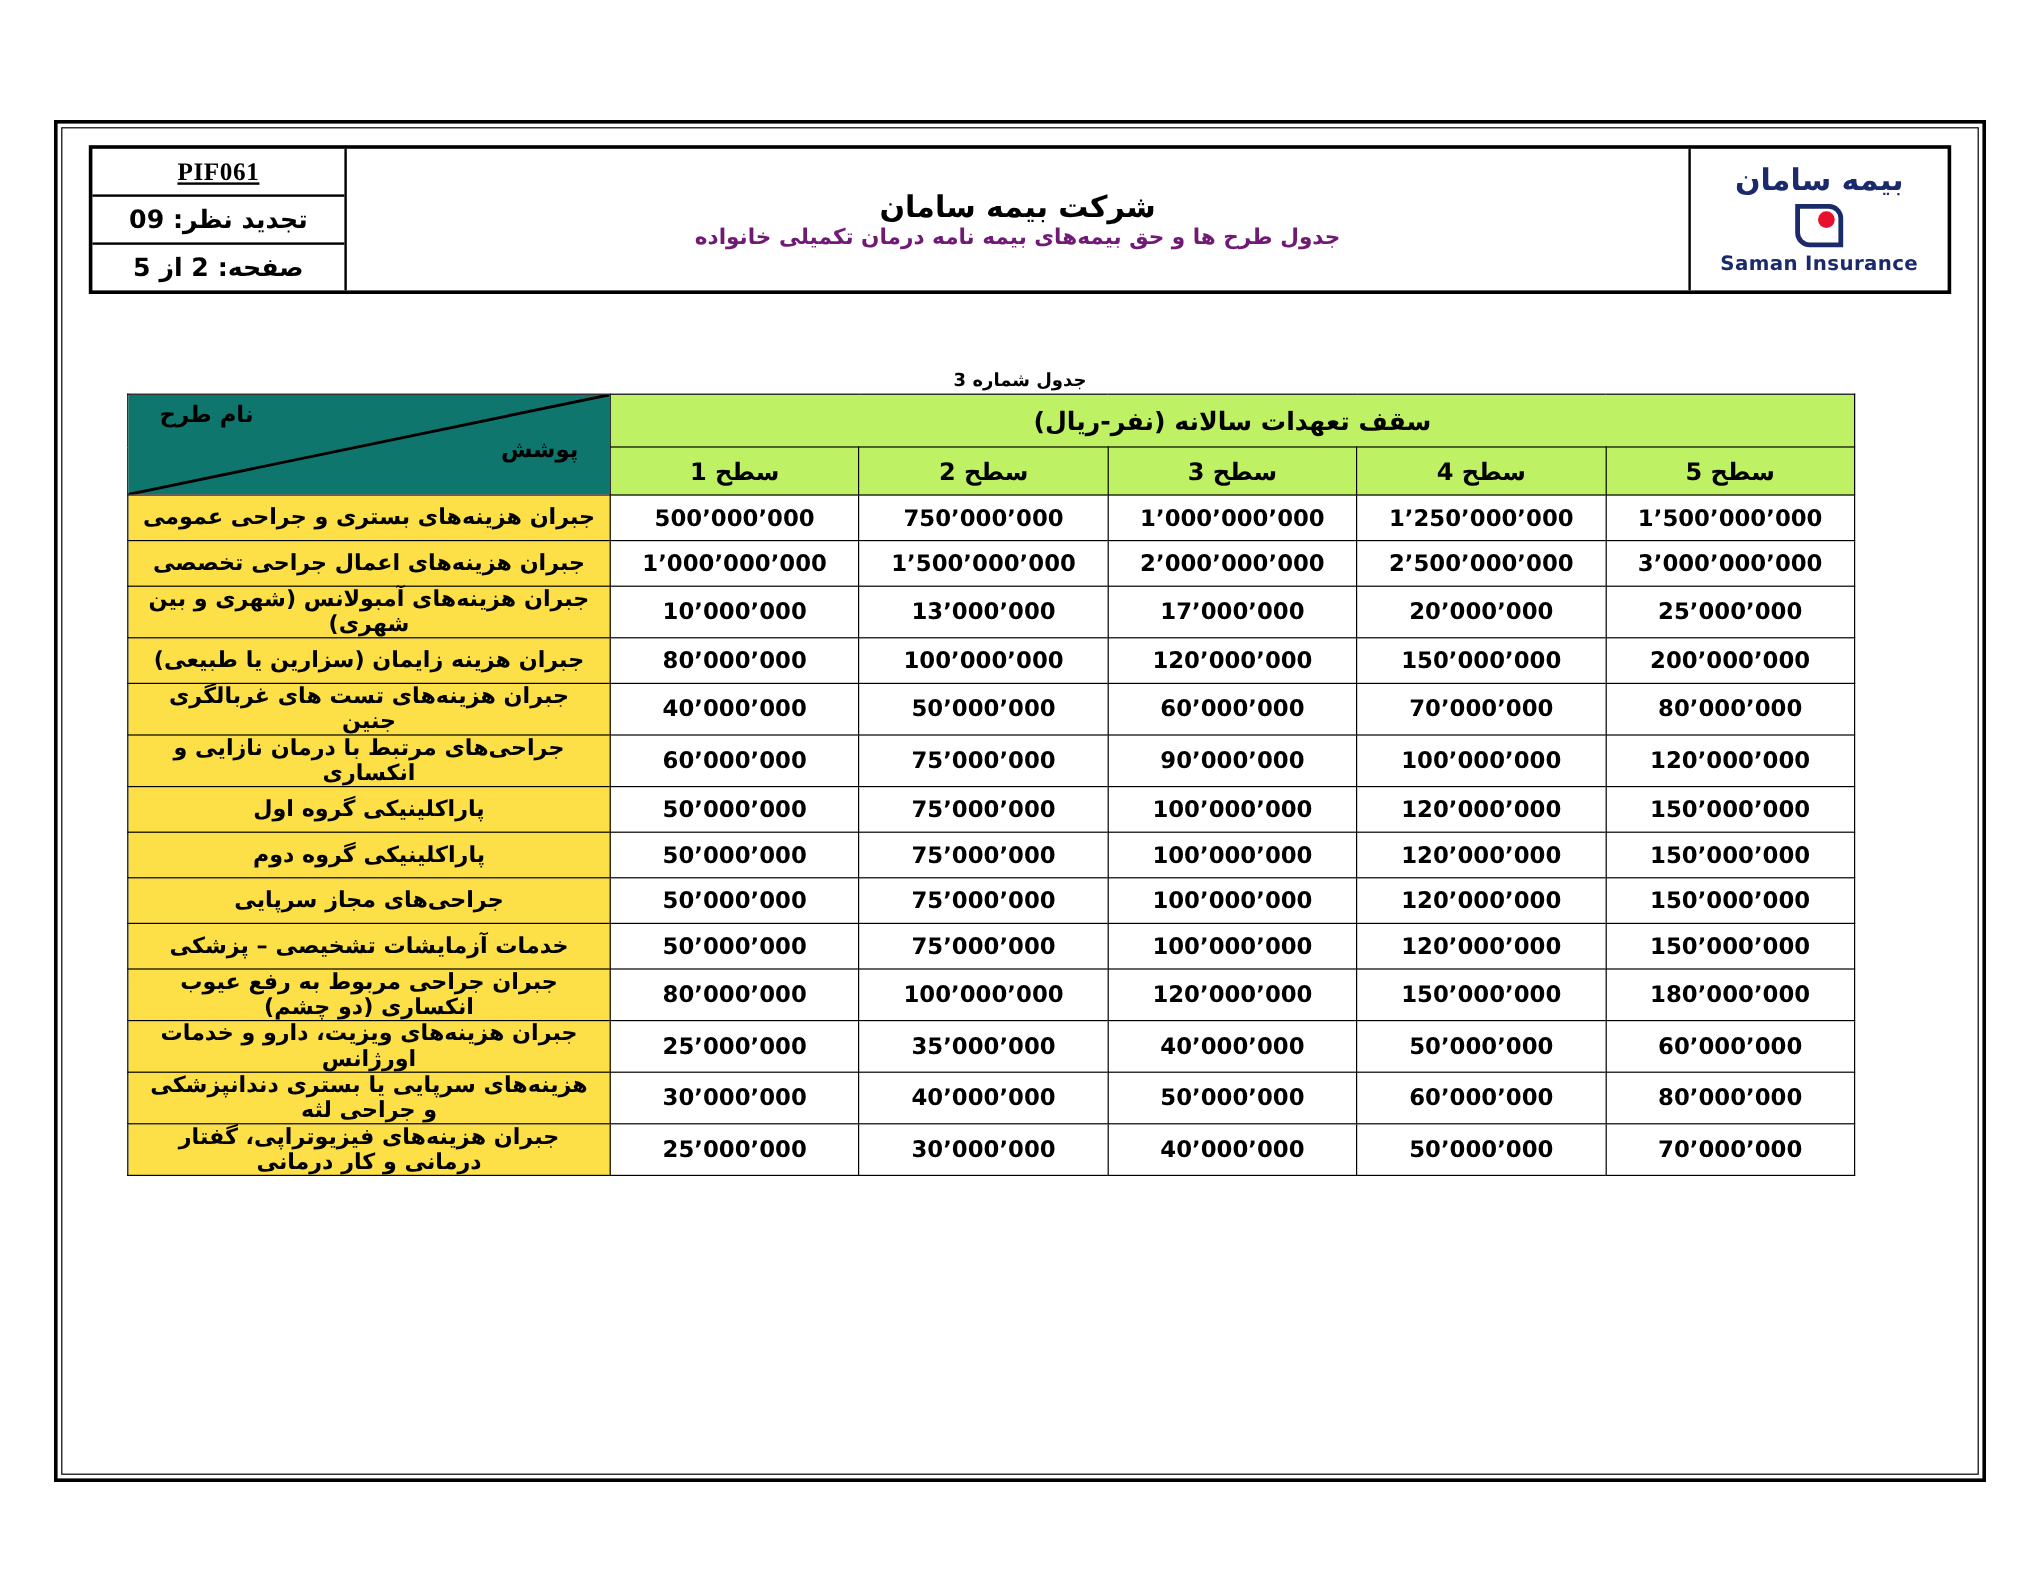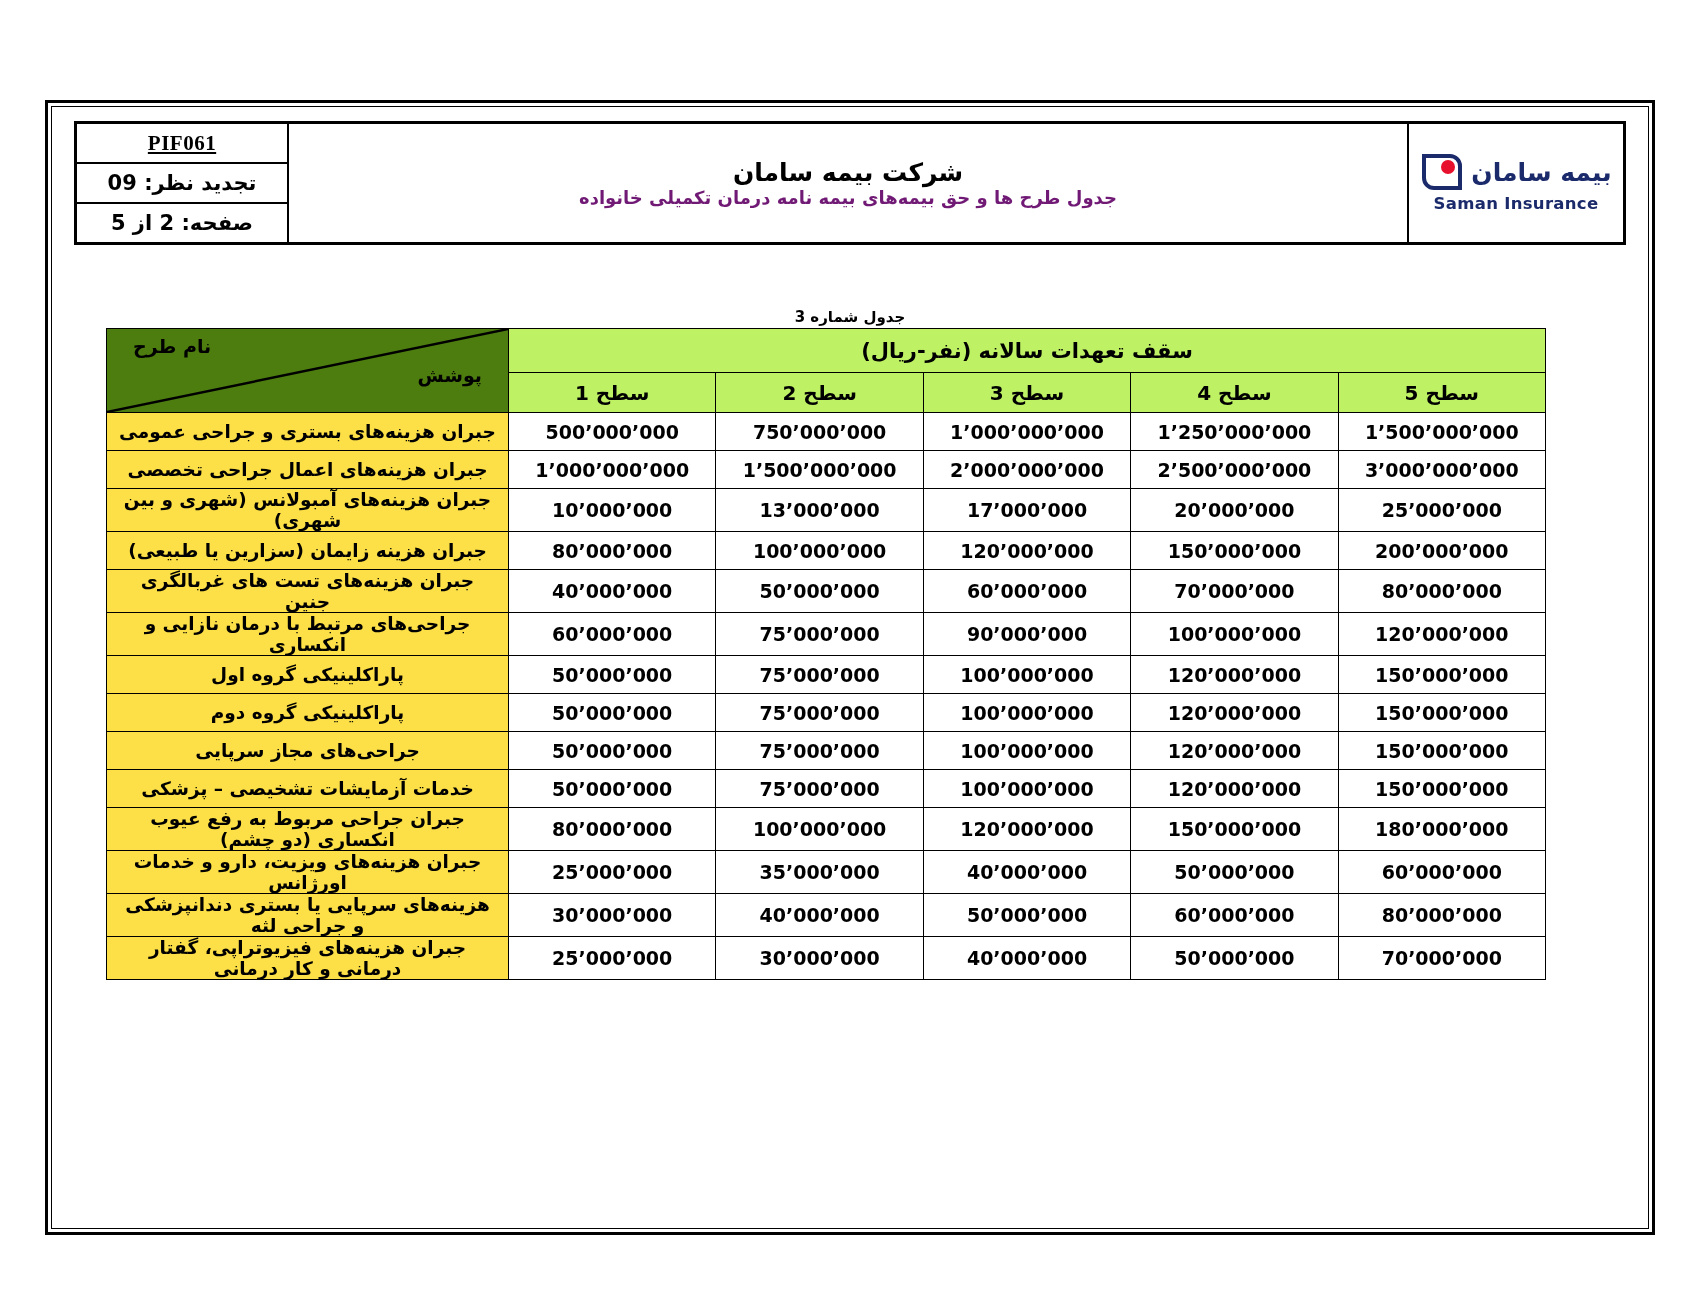--- a/index.html
+++ b/index.html
@@ -66,21 +66,21 @@
     box-sizing:border-box;
   }
   .header-meta div + div{border-top:2px solid #000;}
   .meta-code{font-family:"Liberation Serif","DejaVu Serif",serif;font-size:24px;letter-spacing:.5px;text-decoration:underline;}
 
   .title-company{font-size:25px;font-weight:bold;color:#000;}
   .title-main{font-size:18px;font-weight:bold;color:#701a75;}
 
   
   .logo{display:flex;flex-direction:column;align-items:center;gap:3px;}
-  .logo-top{display:flex;flex-direction:row;align-items:center;gap:7px;}
+  .logo-top{display:flex;flex-direction:column;align-items:center;gap:7px;}
   .logo-fa{font-size:25px;font-weight:bold;color:#1b2a6b;line-height:1;}
   .logo-en{font-size:16.5px;font-weight:bold;color:#1b2a6b;letter-spacing:.3px;
            font-family:"DejaVu Sans","Liberation Sans",sans-serif;direction:ltr;}
 
   
   .caption{
     position:absolute;
     top:205px;left:0;width:100%;
     text-align:center;
     font-size:15px;font-weight:bold;color:#000;
@@ -101,21 +101,21 @@
     color:#000;
     box-sizing:border-box;
   }
   thead th{background:#bef264;font-weight:bold;}
   .th-group{font-size:21px;height:44px;}
   .th-level{font-size:20px;height:40px;margin-top:32px;}
 
   
   .corner{
     position:relative;
-    background:#4d7c0f;
+    background:#0f766e;
     width:402px;
     padding:1px;
   }
   .corner .diag{
     position:absolute;inset:0;
     width:100%;height:100%;
     display:block;
   }
   .corner .lbl-plan{
     position:absolute;

